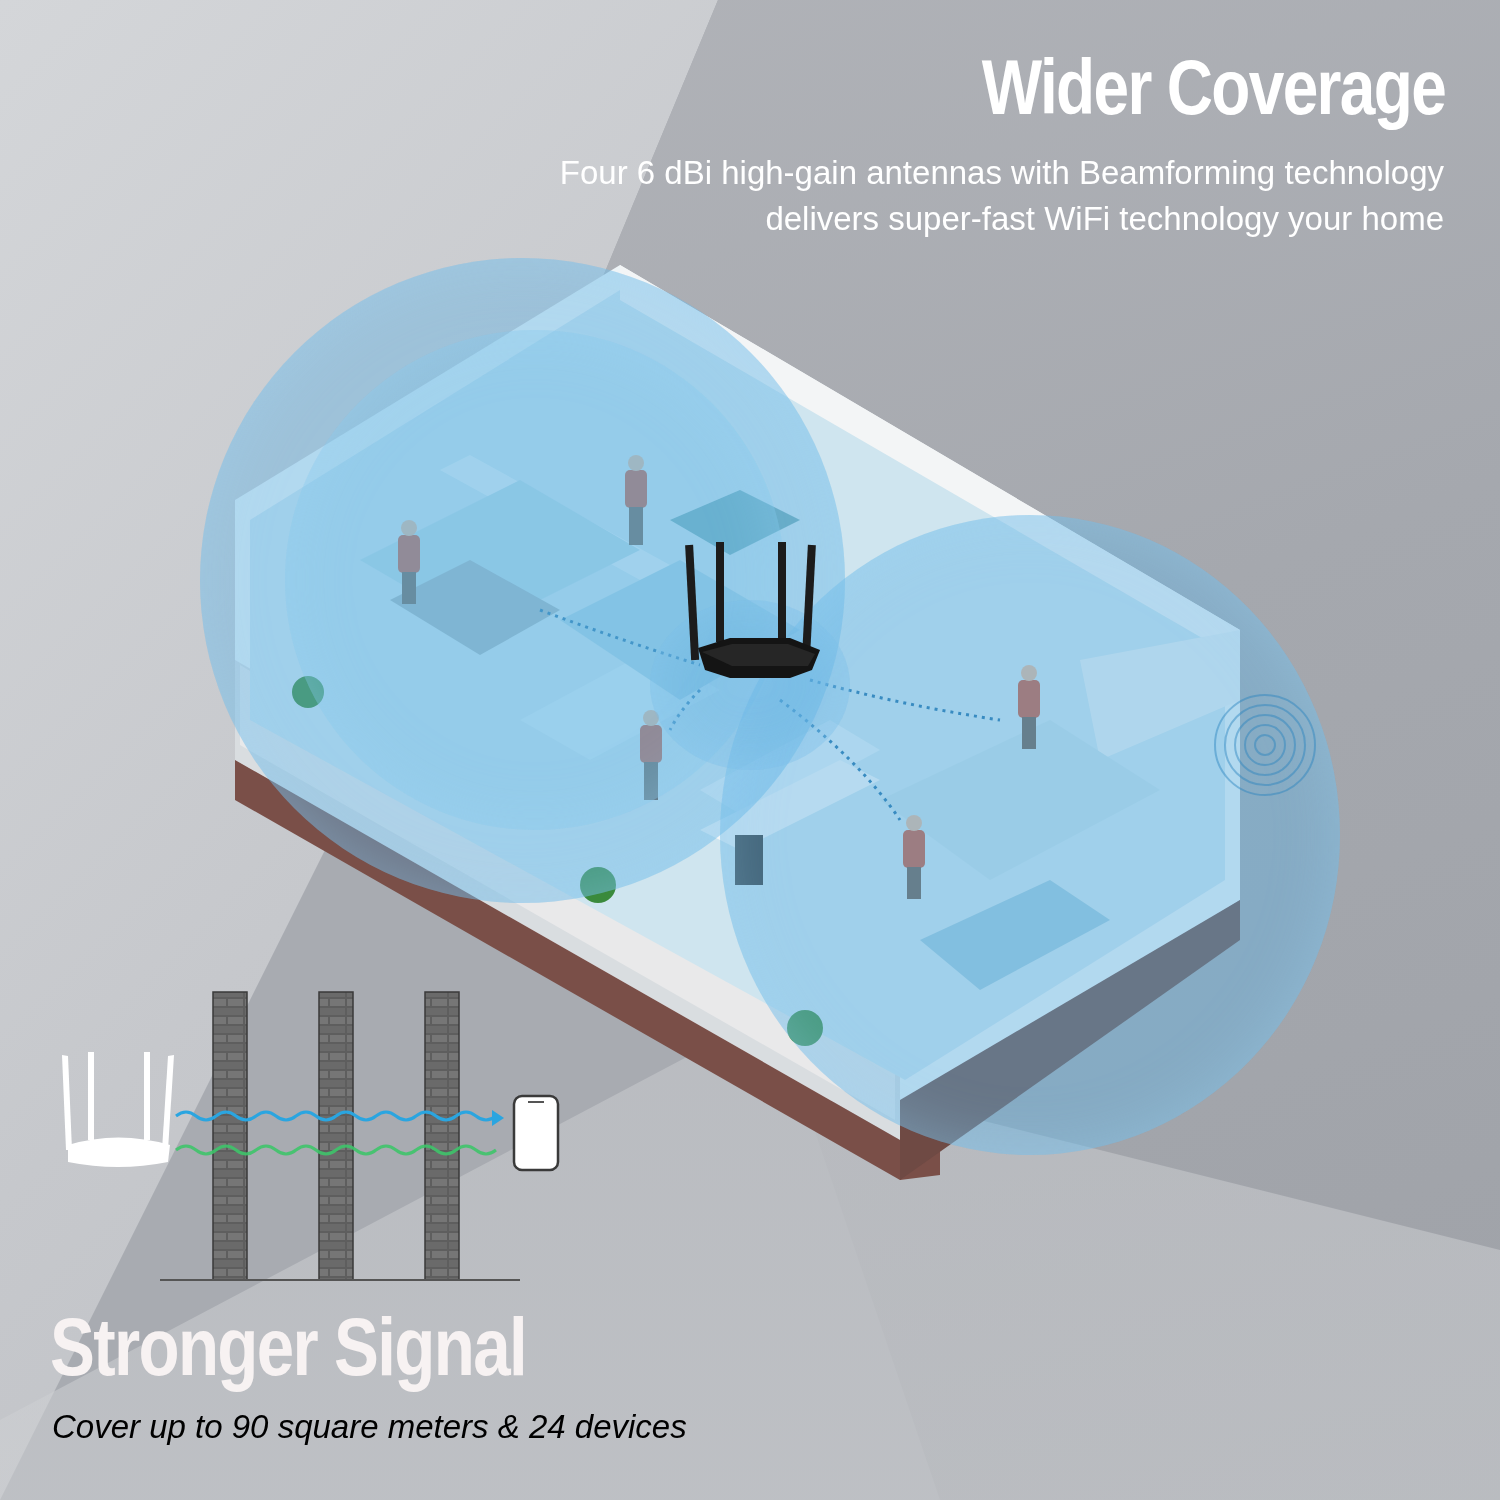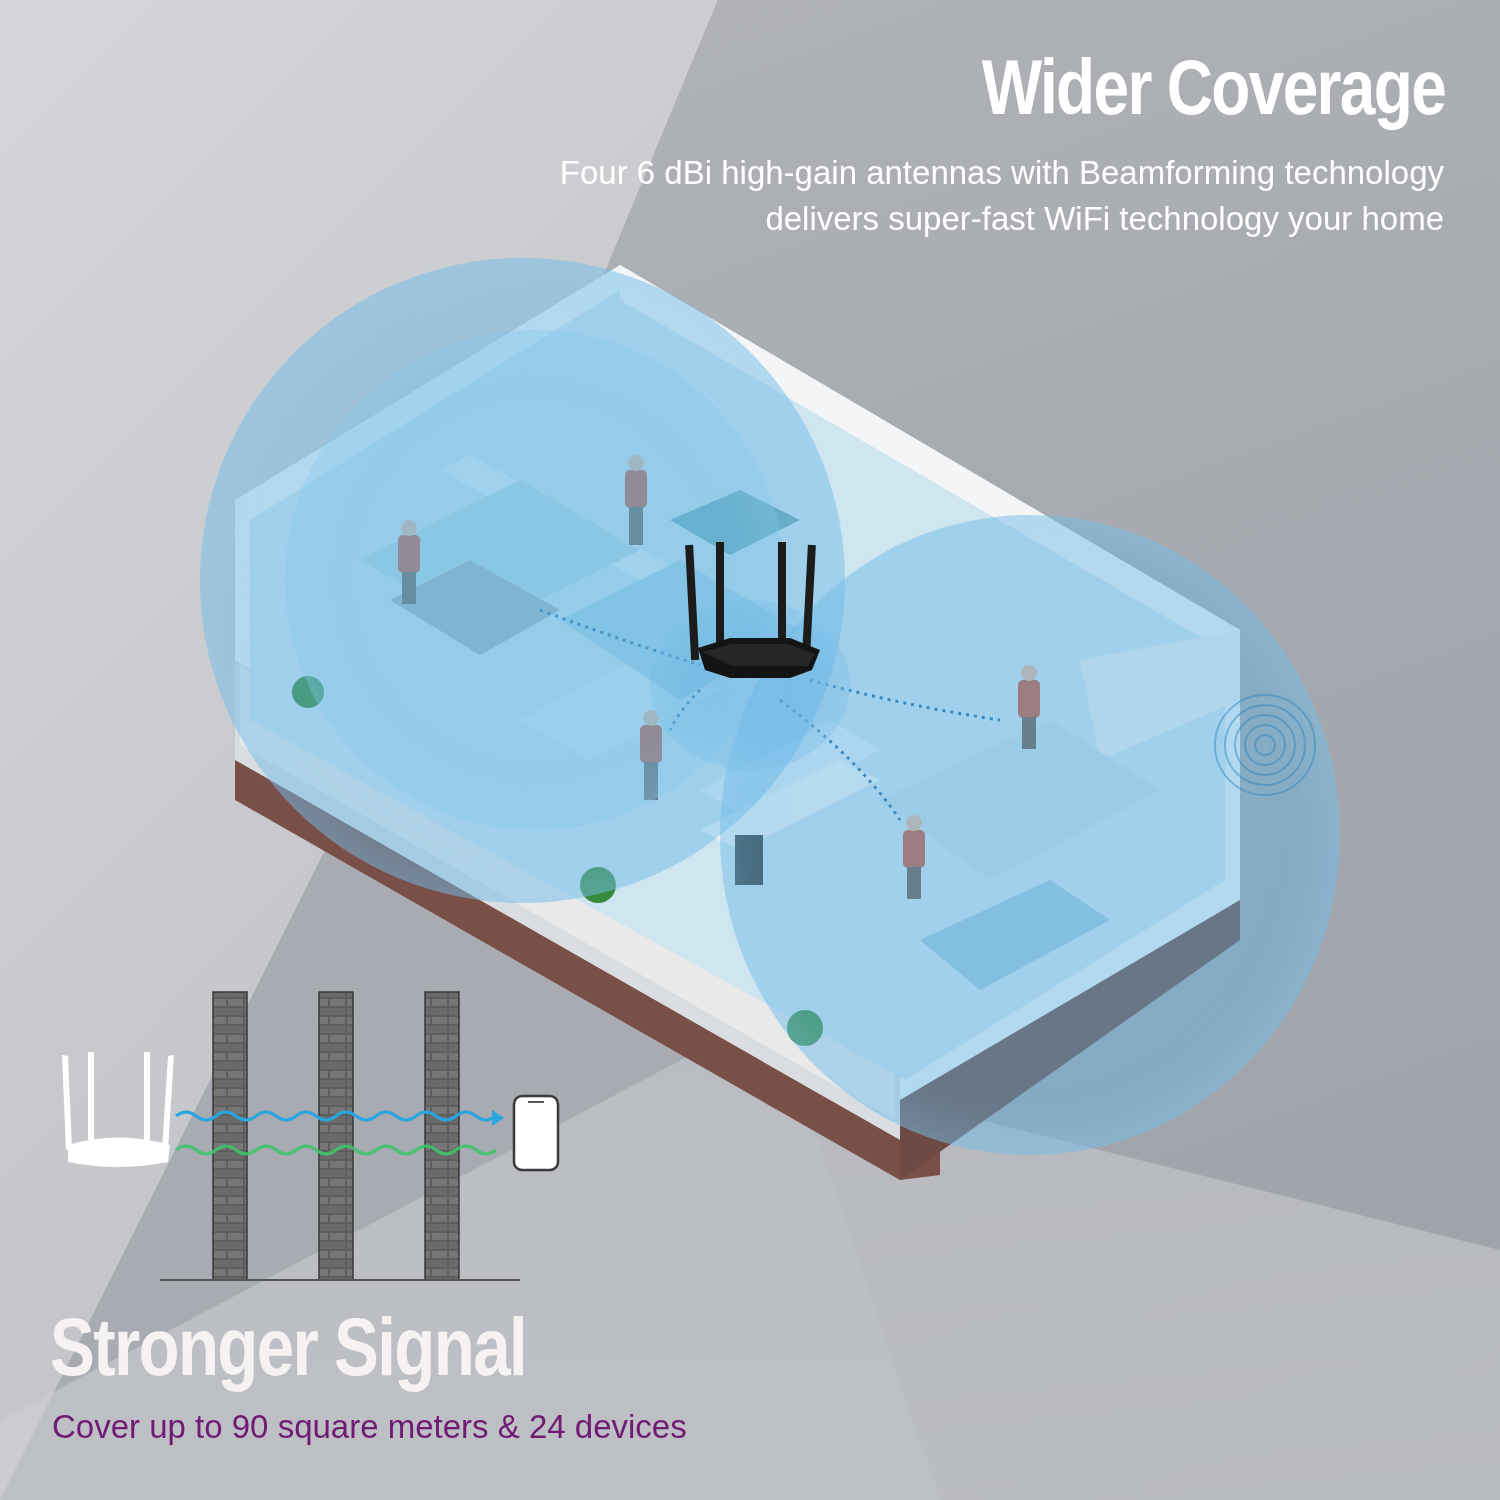--- a/index.html
+++ b/index.html
@@ -16,21 +16,21 @@
     clip-path: polygon(700px 1050px, 1500px 1250px, 1500px 1500px, 0 1500px, 0 1420px); opacity: .55; }
 
   .title { position: absolute; color: #fff; font-family: "Liberation Sans", sans-serif;
     font-weight: 700; letter-spacing: -2px; transform: scaleX(0.82); }
   .title-top { right: 55px; top: 42px; font-size: 78px; transform-origin: right center; }
   .subtitle { position: absolute; right: 56px; color: #fff; font-size: 33px; text-align: left; line-height: 46px; }
   .sub1 { top: 150px; }
   .sub2 { top: 196px; }
 
   .title-bottom { left: 50px; top: 1300px; font-size: 82px; color: #f7f2f2; transform-origin: left center; }
-  .caption { position: absolute; left: 52px; top: 1408px; color: #701a75; font-size: 33px; }
+  .caption { position: absolute; left: 52px; top: 1408px; color: #000000; font-size: 33px; font-style: italic; }
 
   
   .scene { position: absolute; left: 0; top: 0; width: 1500px; height: 1500px; }
   .coverage { position: absolute; border-radius: 50%; background: rgba(96,178,228,0.42);
     box-shadow: inset 0 0 60px rgba(160,215,245,.35); }
 
   .router-small { position: absolute; left: 640px; top: 520px; width: 200px; height: 180px; }
 
   .diagram { position: absolute; left: 40px; top: 980px; width: 520px; height: 310px; }
 </style>

